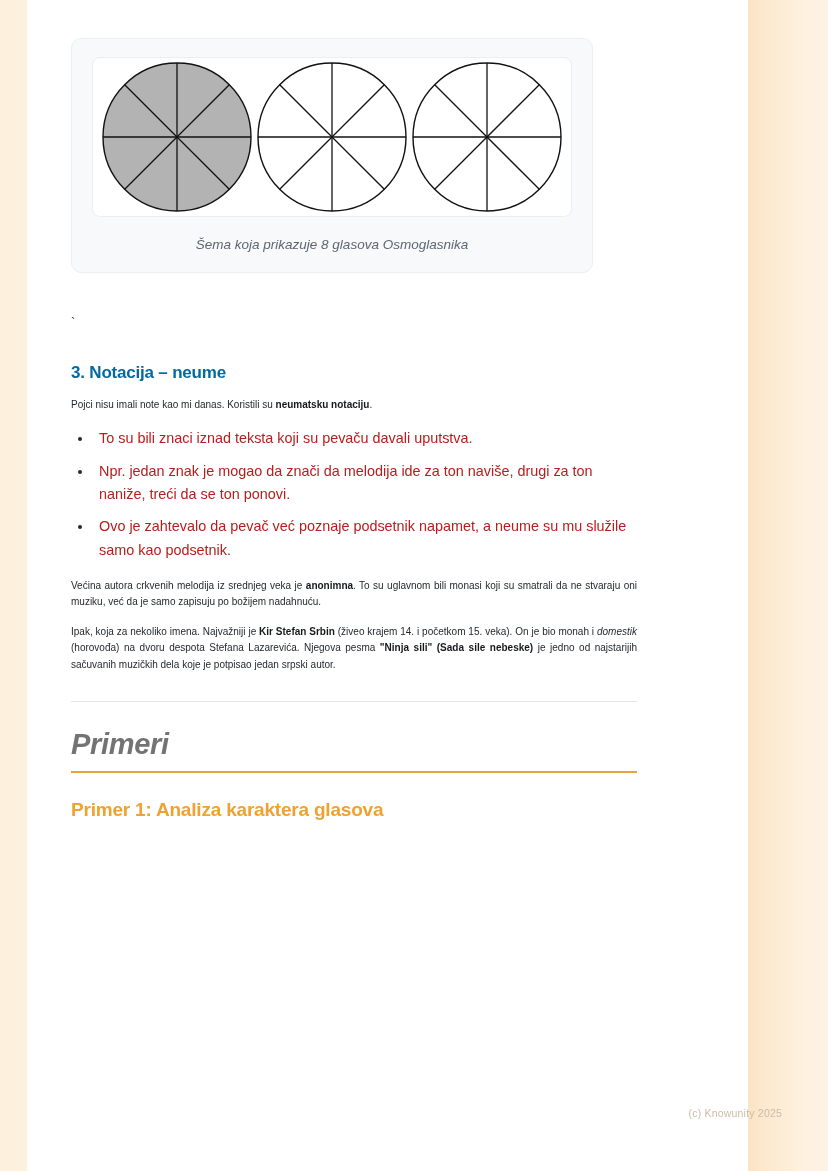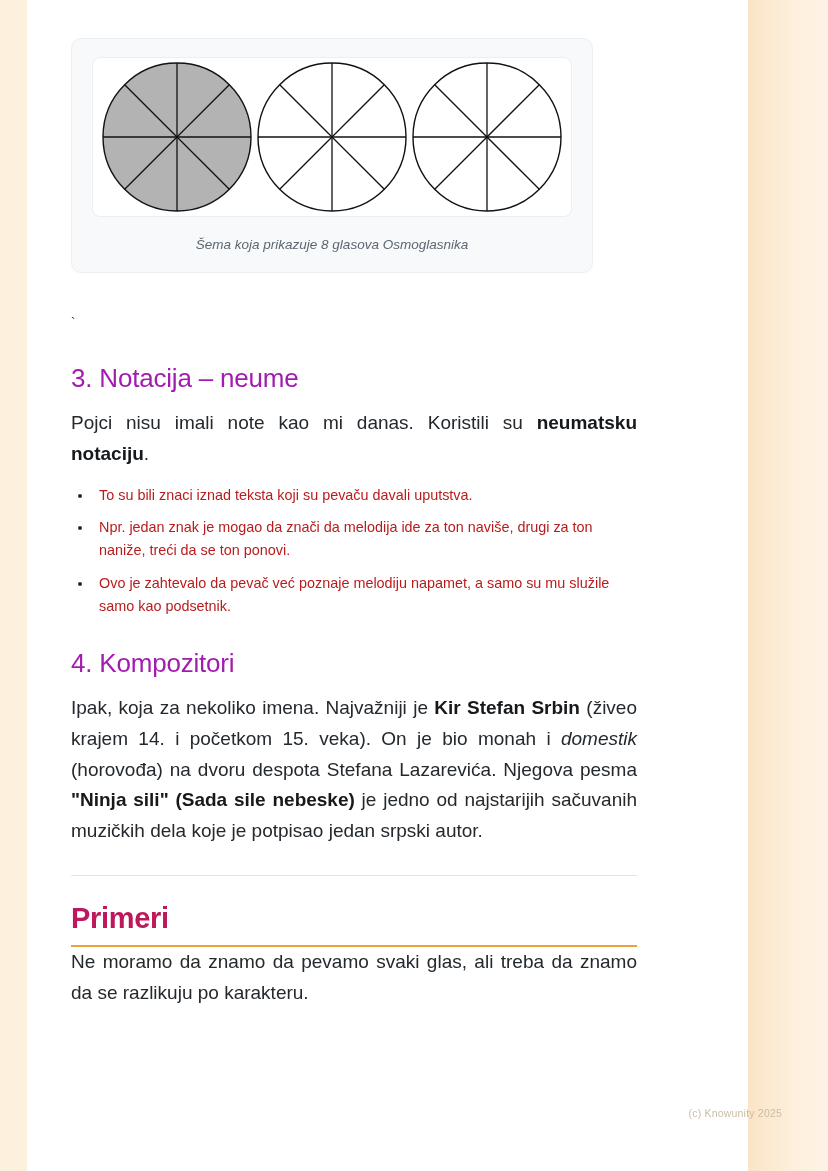--- a/index.html
+++ b/index.html
@@ -82,43 +82,44 @@
 
   .stray-mark {
     color: #333;
     font-size: 13px;
     margin-top: 42px;
     margin-bottom: 0;
     height: 18px;
   }
 
   h2.section {
-    color: #a21caf;
-    font-size: 26px;
-    font-weight: normal;
+    color: #0369a1;
+    font-size: 17px;
+    font-weight: bold;
     margin: 30px 0 14px 0;
     letter-spacing: -0.2px;
   }
   h1.big {
-    color: #be185d;
+    color: #737373;
     font-size: 29px;
     font-weight: bold;
     margin: 26px 0 10px 0;
     letter-spacing: -0.3px;
+    font-style: italic;
   }
   h3.sub {
     color: #f0a22e;
     font-size: 19px;
     font-weight: bold;
     margin: 26px 0 14px 0;
     letter-spacing: -0.2px;
   }
   p.body {
     color: #24292e;
-    font-size: 19px;
+    font-size: 10px;
     line-height: 1.62;
     margin: 0 0 14px 0;
     text-align: justify;
   }
   ul.bullets {
     margin: 4px 0 16px 0;
     padding-left: 22px;
   }
   ul.bullets li {
     color: #b91c1c;
@@ -199,30 +200,32 @@
 
     <div class="stray-mark">`</div>
 
     <h2 class="section">3. Notacija – neume</h2>
     <p class="body">
       <span>Pojci nisu imali note kao mi danas. Koristili su </span><b>neumatsku notaciju</b><span>.</span>
     </p>
     <ul class="bullets">
       <li>To su bili znaci iznad teksta koji su pevaču davali uputstva.</li>
       <li>Npr. jedan znak je mogao da znači da melodija ide za ton naviše, drugi za ton naniže, treći da se ton ponovi.</li>
-      <li>Ovo je zahtevalo da pevač već poznaje melodiju napamet, a samo su mu služile samo kao podsetnik.</li>
+      <li>Ovo je zahtevalo da pevač već poznaje podsetnik napamet, a neume su mu služile samo kao podsetnik.</li>
     </ul>
 
-    <h2 class="section">4. Kompozitori</h2>
+    <p class="body">
+      <span>Većina autora crkvenih melodija iz srednjeg veka je </span><b>anonimna</b><span>. To su uglavnom bili monasi koji su smatrali da ne stvaraju oni muziku, već da je samo zapisuju po božijem nadahnuću.</span>
+    </p>
     <p class="body">
       <span>Ipak, koja za nekoliko imena. Najvažniji je </span><b>Kir Stefan Srbin</b><span> (živeo krajem 14. i početkom 15. veka). On je bio monah i </span><em>domestik</em><span> (horovođa) na dvoru despota Stefana Lazarevića. Njegova pesma </span><b>"Ninja sili" (Sada sile nebeske)</b><span> je jedno od najstarijih sačuvanih muzičkih dela koje je potpisao jedan srpski autor.</span>
     </p>
 
     <hr class="hr-light">
 
     <h1 class="big">Primeri</h1>
     <hr class="hr-accent">
 
-    <p class="body">Ne moramo da znamo da pevamo svaki glas, ali treba da znamo da se razlikuju po karakteru.</p>
+    <h3 class="sub">Primer 1: Analiza karaktera glasova</h3>
   </div>
 
   <div class="footer-note">(c) Knowunity 2025</div>
 </div>
 
 </body></html>

